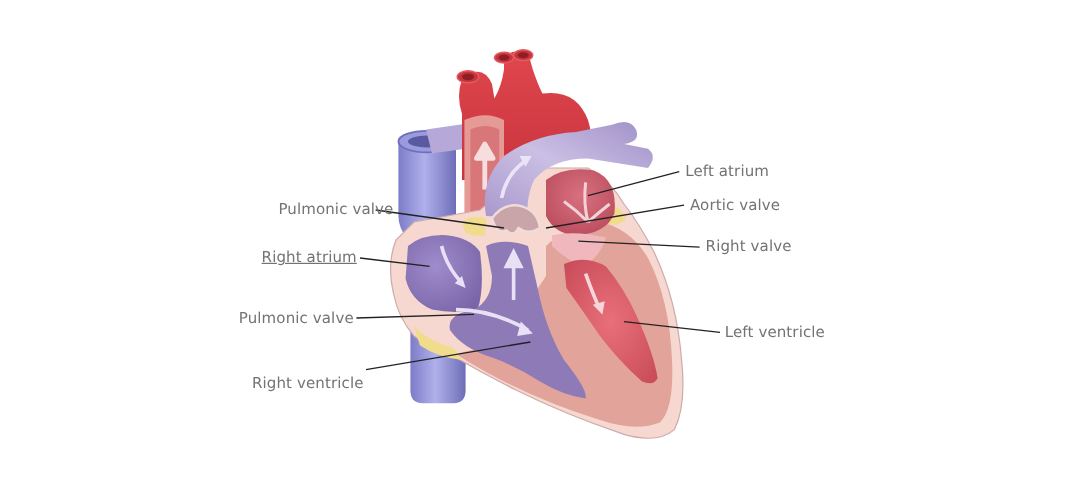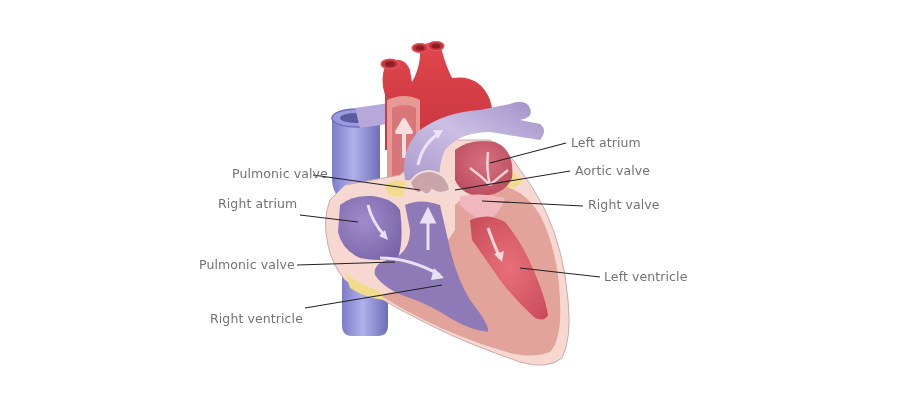--- a/index.html
+++ b/index.html
@@ -124,21 +124,21 @@
       <line x1="305" y1="308" x2="442" y2="285"></line>
       <line x1="566" y1="143" x2="490" y2="163"></line>
       <line x1="570" y1="171" x2="455" y2="190"></line>
       <line x1="583" y1="206" x2="482" y2="201"></line>
       <line x1="600" y1="277" x2="520" y2="268"></line>
     </g>
   </svg>
 
   
   <div class="label" style="left:232px; top:167px;">Pulmonic valve</div>
-  <div class="label" style="left:218px; top:197px;">Right atrium</div>
+  <div class="label" style="left:218px; top:207px;text-decoration:underline;">Right atrium</div>
   <div class="label" style="left:199px; top:258px;">Pulmonic valve</div>
   <div class="label" style="left:210px; top:312px;">Right ventricle</div>
 
   
   <div class="label" style="left:571px; top:136px;">Left atrium</div>
   <div class="label" style="left:575px; top:164px;">Aortic valve</div>
   <div class="label" style="left:588px; top:198px;">Right valve</div>
   <div class="label" style="left:604px; top:270px;">Left ventricle</div>
 </div>
 

